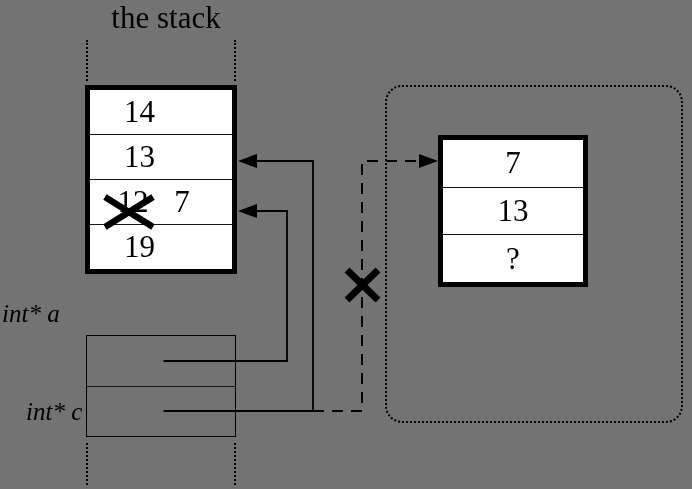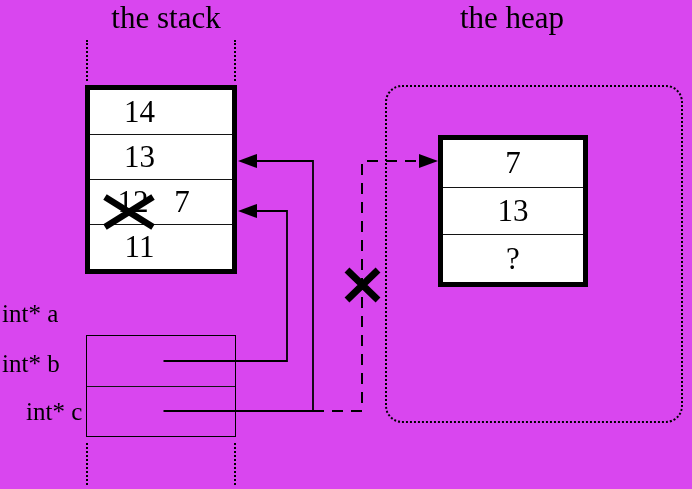--- a/index.html
+++ b/index.html
@@ -1,20 +1,20 @@
 <!DOCTYPE html>
 <html><head>
 <meta charset="utf-8">
 <style>
   html, body { margin: 0; padding: 0; background: #ffffff; }
   .canvas {
     position: relative;
     width: 692px;
     height: 489px;
-    background: #d946ef;
+    background: #737373;
     font-family: "Liberation Serif", serif;
     color: #000;
     overflow: hidden;
   }
   .title {
     position: absolute;
     top: 0;
     font-size: 31px;
     line-height: 36px;
     white-space: nowrap;
@@ -68,20 +68,21 @@
     flex-direction: column;
   }
   .bc-row { flex: 1; }
   .bc-row + .bc-row { border-top: 1.5px solid #141414; }
   .ptr-label {
     position: absolute;
     left: 2px;
     font-size: 25px;
     line-height: 28px;
     white-space: nowrap;
+    font-style: italic;
   }
   
   .heap-region {
     position: absolute;
     left: 385px; top: 85px;
     width: 298px; height: 338px;
     border: 2px dotted #000;
     border-radius: 17px;
     box-sizing: border-box;
   }
@@ -108,44 +109,42 @@
     left: 0; top: 0;
     pointer-events: none;
   }
 </style>
 </head>
 <body>
 
 <div class="canvas">
 
   <div class="title" style="left:166px;">the stack</div>
-  <div class="title" style="left:512px;">the heap</div>
 
   <div class="guide" style="left:86px; top:40px; height:41px;"></div>
   <div class="guide" style="left:234px; top:40px; height:41px;"></div>
   <div class="guide" style="left:86px; top:443px; height:42px;"></div>
   <div class="guide" style="left:234px; top:443px; height:42px;"></div>
 
   <div class="stack-box">
     <div class="stack-row">14</div>
     <div class="stack-row">13</div>
     <div class="stack-row crossed-row">
       <span class="old-val">12</span>
       <span class="new-val">7</span>
     </div>
-    <div class="stack-row">11</div>
+    <div class="stack-row">19</div>
   </div>
 
   <div class="bc-box">
     <div class="bc-row"></div>
     <div class="bc-row"></div>
   </div>
 
   <div class="ptr-label" style="top:300px;">int* a</div>
-  <div class="ptr-label" style="top:350px;">int* b</div>
   <div class="ptr-label" style="top:398px;margin-left:24px;">int* c</div>
 
   <div class="heap-region"></div>
 
   <div class="heap-box">
     <div class="heap-row">7</div>
     <div class="heap-row">13</div>
     <div class="heap-row">?</div>
   </div>
 

